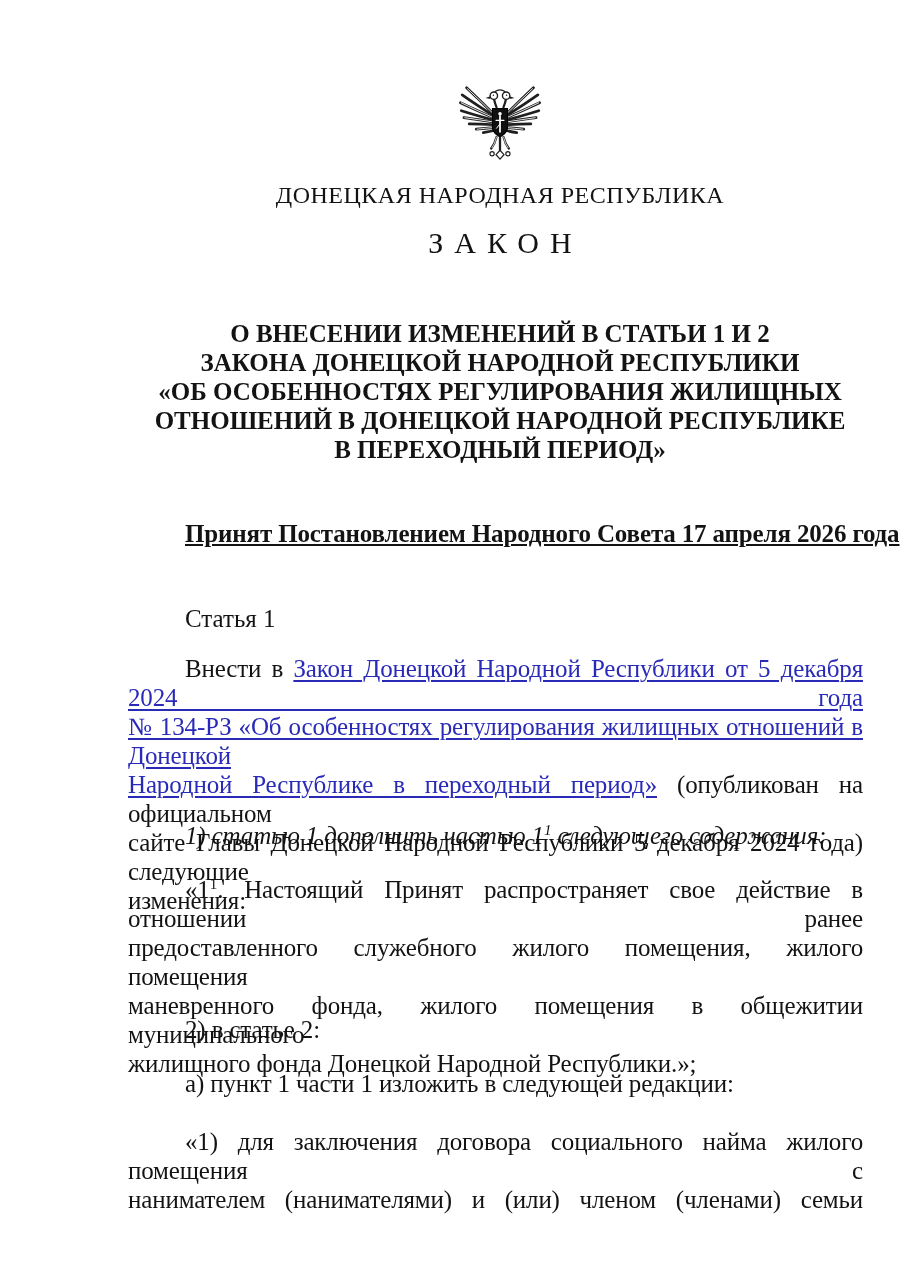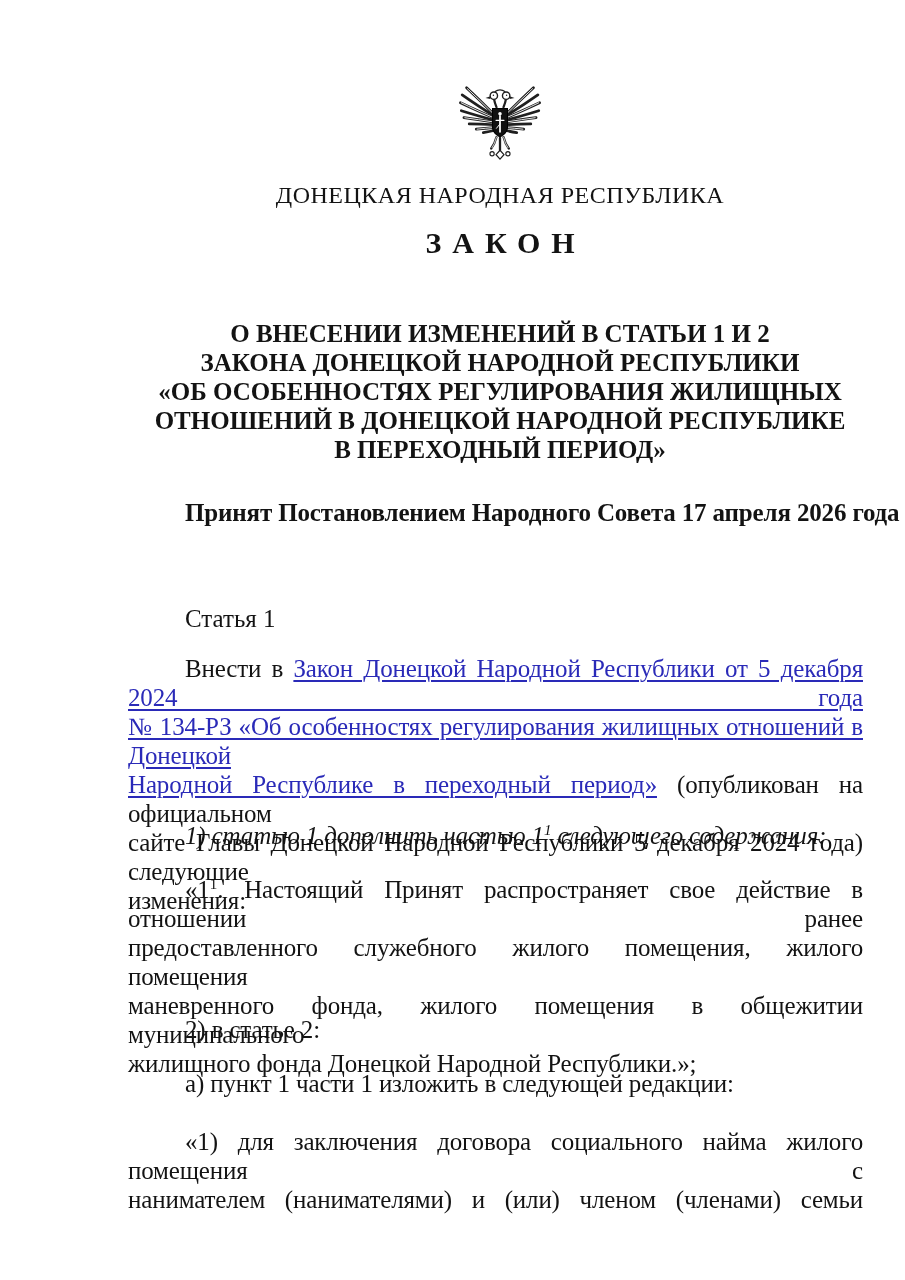--- a/index.html
+++ b/index.html
@@ -12,31 +12,31 @@
   .page{position:absolute;inset:0;}
   
   .emblem-wrap{position:absolute;top:79px;left:135px;right:40px;display:flex;justify-content:center;}
   .emblem-wrap svg{width:88px;height:88px;display:block;}
   .state-name{
     position:absolute;top:178px;left:135px;right:40px;
     text-align:center;font-size:24px;line-height:34px;letter-spacing:0.5px;
   }
   .doc-type{
     position:absolute;top:224px;left:135px;right:40px;
-    text-align:center;font-size:30px;line-height:38px;font-weight:bold;
+    text-align:center;font-size:30px;line-height:38px;font-weight:normal;
     letter-spacing:11px;text-indent:11px;
   }
   .law-title{
     position:absolute;top:319px;left:135px;right:40px;
     text-align:center;font-weight:bold;font-size:25px;line-height:29px;
   }
   .adoption{
-    position:absolute;top:498px;left:128px;width:735px;
+    position:absolute;top:519px;left:128px;width:735px;
     font-weight:bold;font-size:25px;line-height:29px;text-indent:57px;
-    letter-spacing:-0.15px;white-space:nowrap;
+    letter-spacing:-0.15px;white-space:nowrap;text-decoration:underline;
   }
   .article-heading{
     position:absolute;top:604px;left:128px;width:735px;
     font-weight:normal;font-size:25px;line-height:29px;text-indent:57px;
   }
   
   .block{
     position:absolute;left:128px;width:735px;
     font-size:25px;line-height:29px;letter-spacing:-0.15px;
   }

